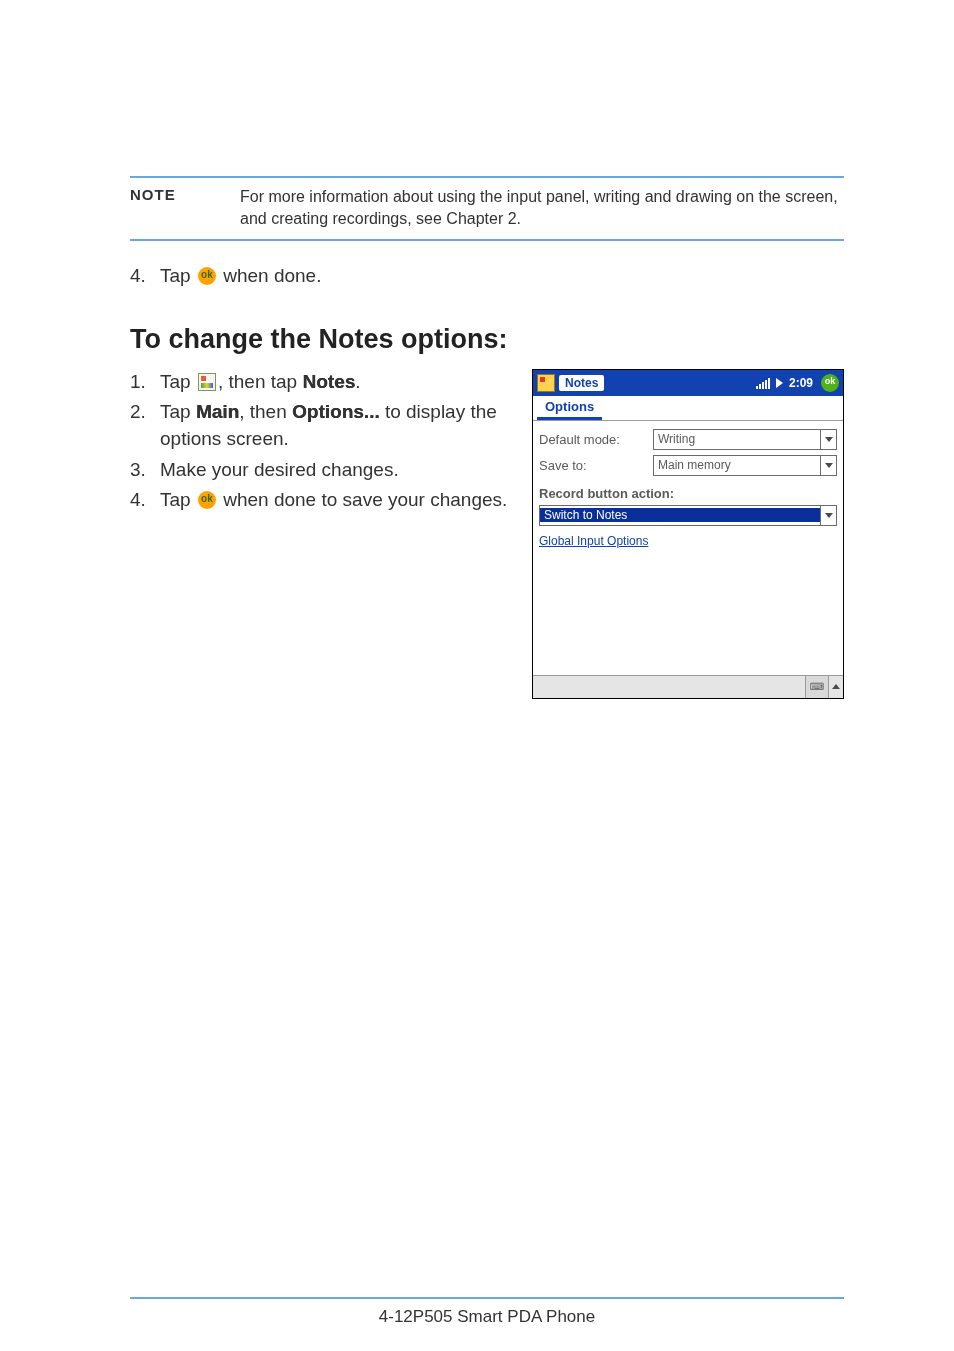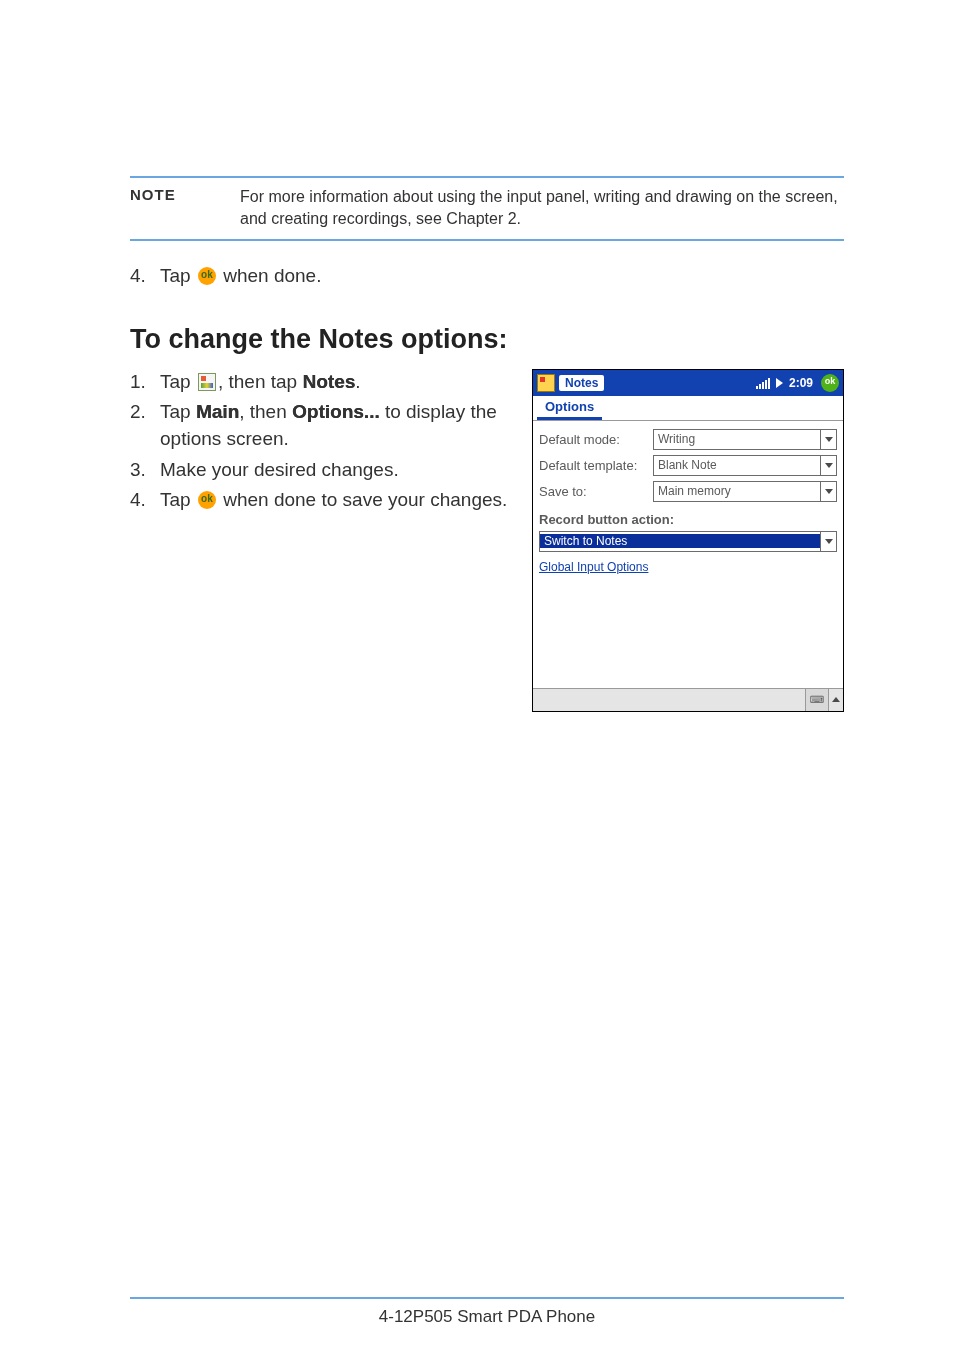--- a/index.html
+++ b/index.html
@@ -223,21 +223,21 @@
   }
   .sb-tab {
     font-weight: bold;
     color: #1242b0;
     font-size: 13px;
     padding: 3px 8px;
     border-bottom: 3px solid #1242b0;
   }
 
   .sb-form {
-    padding: 8px 6px 4px 6px;
+    padding: 8px 6px 17px 6px;
   }
   .sb-row {
     display: flex;
     align-items: center;
     margin-bottom: 5px;
     font-size: 13px;
   }
   .sb-row label {
     width: 114px;
     flex-shrink: 0;
@@ -414,27 +414,20 @@
 
       <div class="sb-form">
         <div class="sb-row">
           <label>Default mode:</label>
           <div class="sb-combo">
             <span class="val">Writing</span>
             <span class="arrow"></span>
           </div>
         </div>
         <div class="sb-row">
-          <label>Default template:</label>
-          <div class="sb-combo">
-            <span class="val">Blank Note</span>
-            <span class="arrow"></span>
-          </div>
-        </div>
-        <div class="sb-row">
           <label>Save to:</label>
           <div class="sb-combo">
             <span class="val">Main memory</span>
             <span class="arrow"></span>
           </div>
         </div>
 
         <div class="sb-section-label">Record button action:</div>
         <div class="sb-combo selected">
           <span class="val">Switch to Notes</span>

